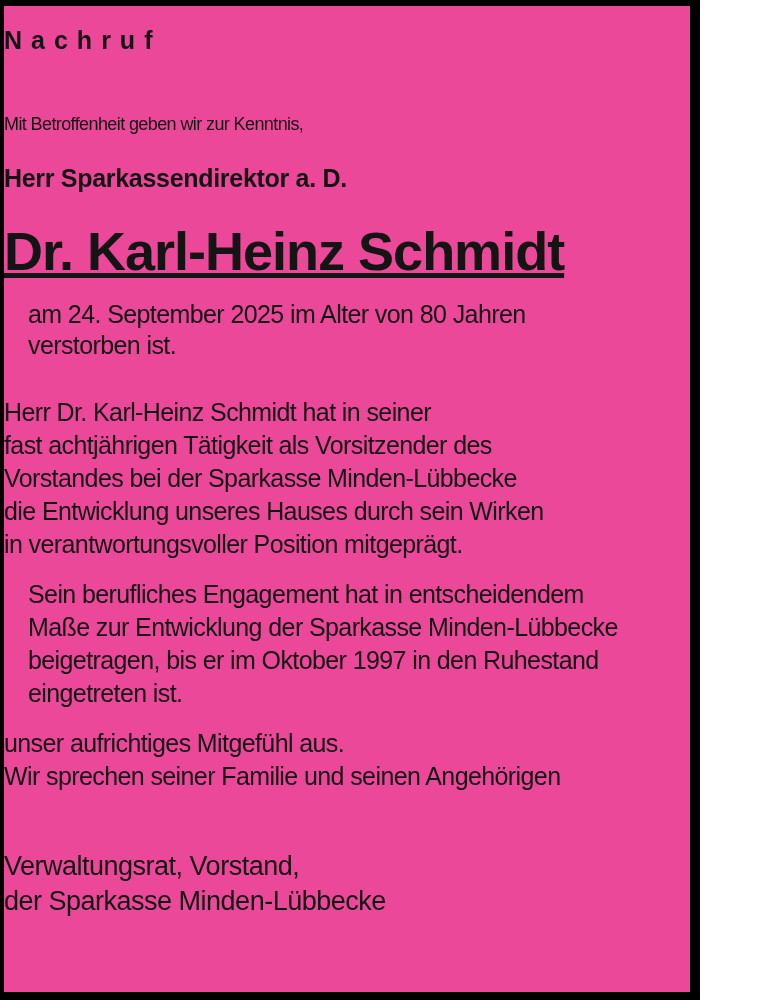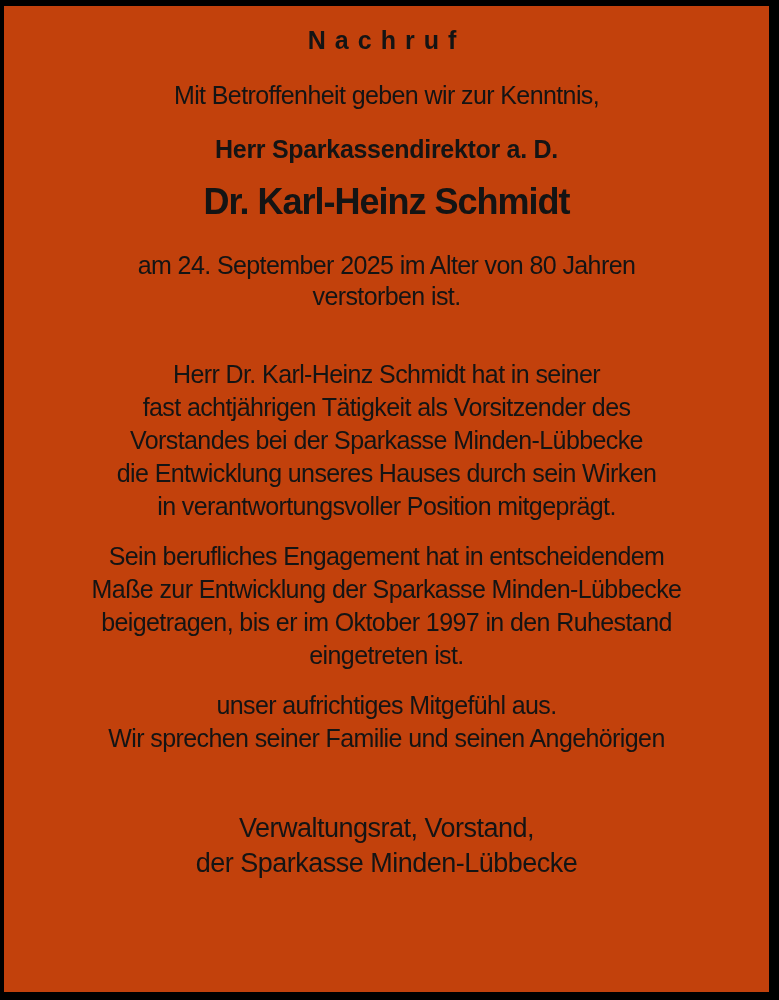--- a/index.html
+++ b/index.html
@@ -2,73 +2,75 @@
 <html lang="de"><head>
 <meta charset="utf-8">
 <style>
   html, body {
     margin: 0;
     padding: 0;
     background: #ffffff;
   }
   .page {
     position: relative;
-    width: 779px;
+    width: 700px;
     height: 1000px;
     box-sizing: border-box;
-    background: #c2410c;
+    background: #ec4899;
     border-top: 6px solid #000000;
     border-left: 4px solid #000000;
     border-right: 10px solid #000000;
     border-bottom: 8px solid #000000;
     overflow: hidden;
     font-family: "Liberation Sans", sans-serif;
     color: #141414;
-    text-align: center;
+    text-align: left;
   }
   .title {
     margin-top: 20px;
     font-size: 25px;
     font-weight: bold;
     letter-spacing: 9px;
     line-height: 28px;
   }
   .intro {
-    margin-top: 26px;
-    font-size: 25px;
+    margin-top: 55px;
+    font-size: 18px;
     letter-spacing: -0.6px;
     line-height: 31px;
   }
   .honorific {
     margin-top: 23px;
     font-size: 25px;
     font-weight: bold;
     letter-spacing: -0.3px;
     line-height: 30px;
   }
   .deceased-name {
-    margin-top: 4px;
-    font-size: 36px;
+    margin-top: 24px;
+    font-size: 54px;
     font-weight: bold;
     letter-spacing: -1px;
     line-height: 68px;
+    text-decoration: underline;
   }
   .death-info {
     margin-top: 14px;
     font-size: 25px;
     letter-spacing: -0.6px;
     line-height: 31px;
+    padding-left: 24px;
   }
   .body-paragraph {
     font-size: 25px;
     letter-spacing: -0.6px;
     line-height: 33px;
   }
-  .para-1 { margin-top: 46px; }
-  .para-2 { margin-top: 17px; }
+  .para-1 { margin-top: 35px; }
+  .para-2 { margin-top: 17px; padding-left: 24px; }
   .para-3 { margin-top: 17px; }
   .closing {
     margin-top: 56px;
     font-size: 27px;
     font-weight: normal;
     letter-spacing: -0.5px;
     line-height: 35px;
   }
   .line { white-space: nowrap; }
 </style>

